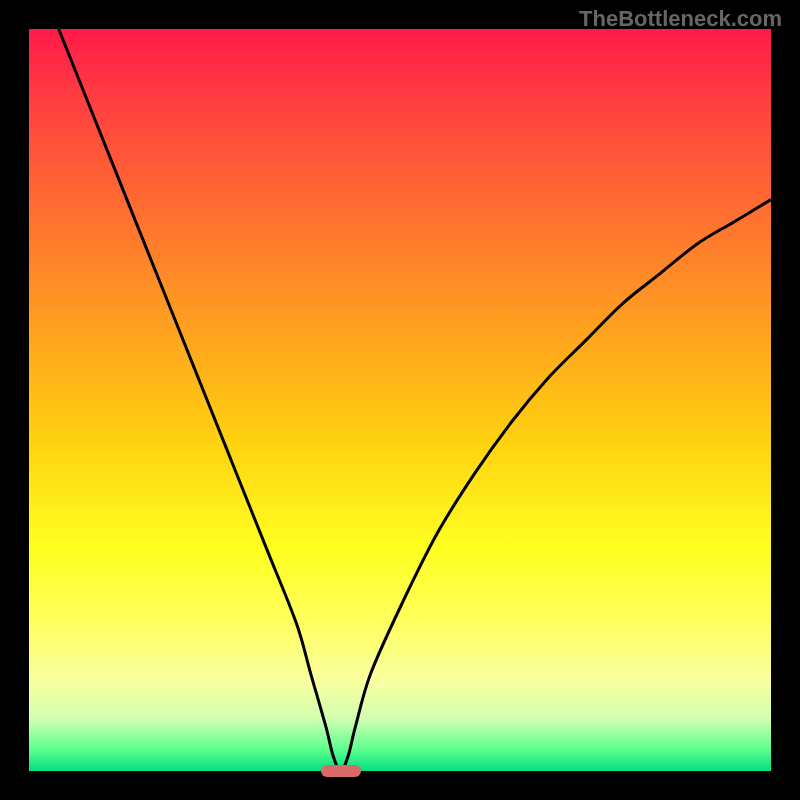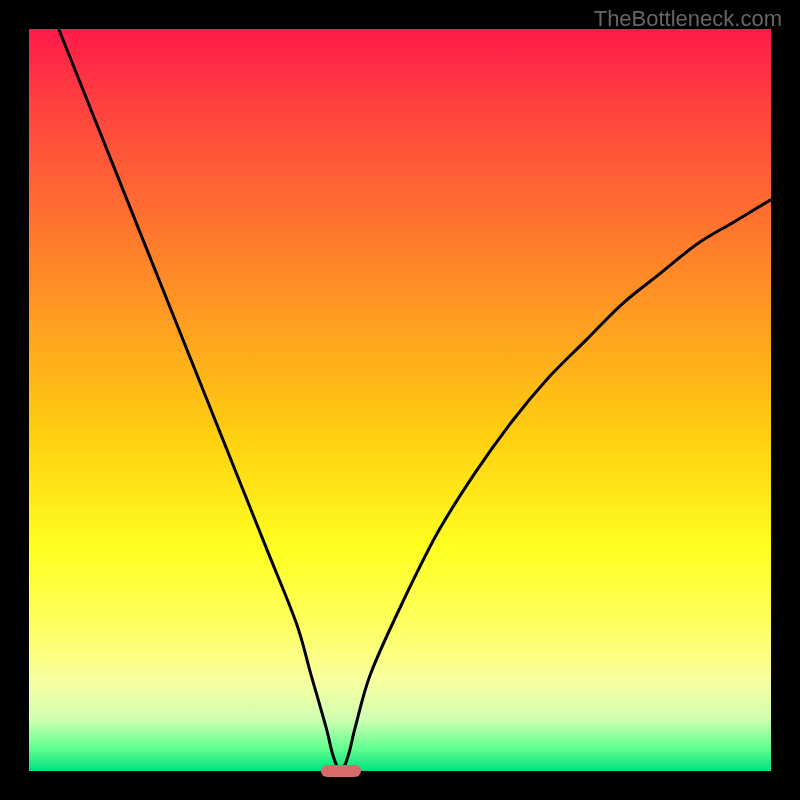--- a/index.html
+++ b/index.html
@@ -10,21 +10,21 @@
     background: #000;
     position: relative;
     font-family: Arial, sans-serif;
   }
   .watermark {
     position: absolute;
     top: 6px;
     right: 18px;
     color: #666;
     font-size: 22px;
-    font-weight: 400;
+    font-weight: 700;
     z-index: 10;
   }
   .plot-area {
     position: absolute;
     left: 29px;
     top: 29px;
     width: 742px;
     height: 742px;
     background: linear-gradient(to bottom,
       #ff1a4a 0%,

